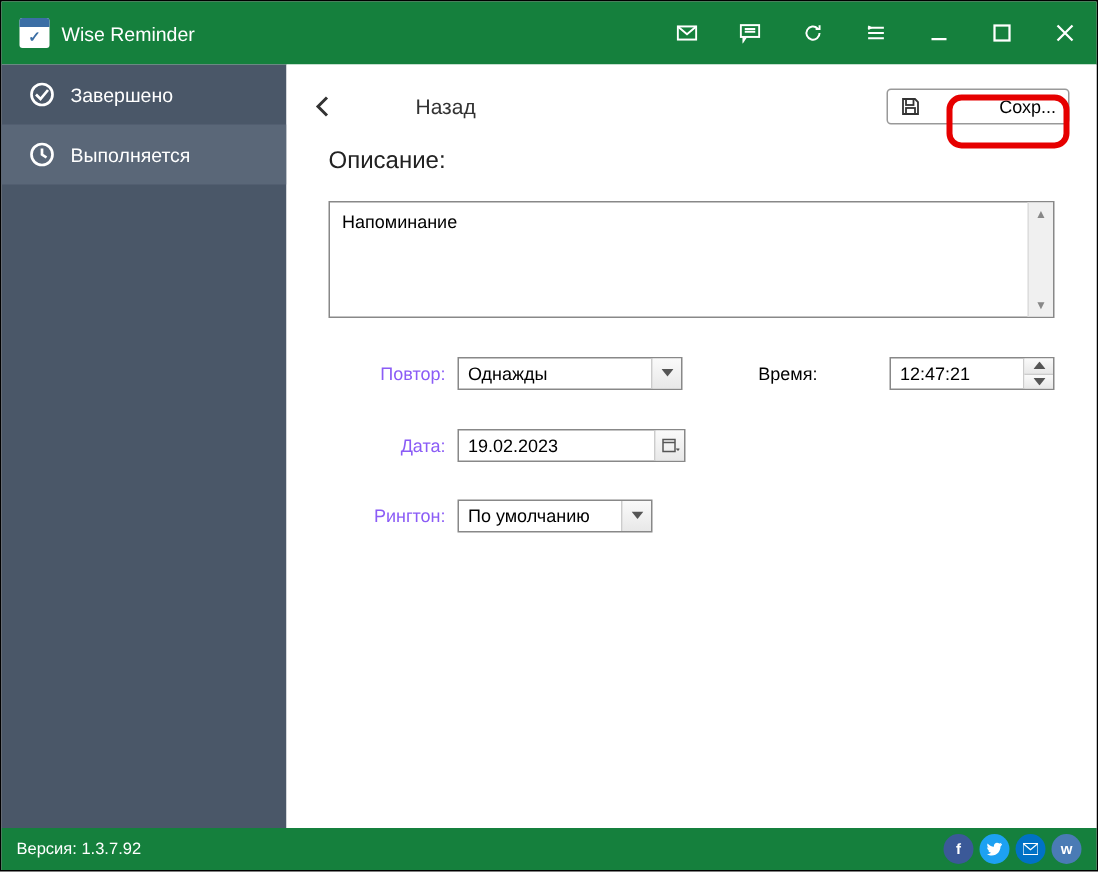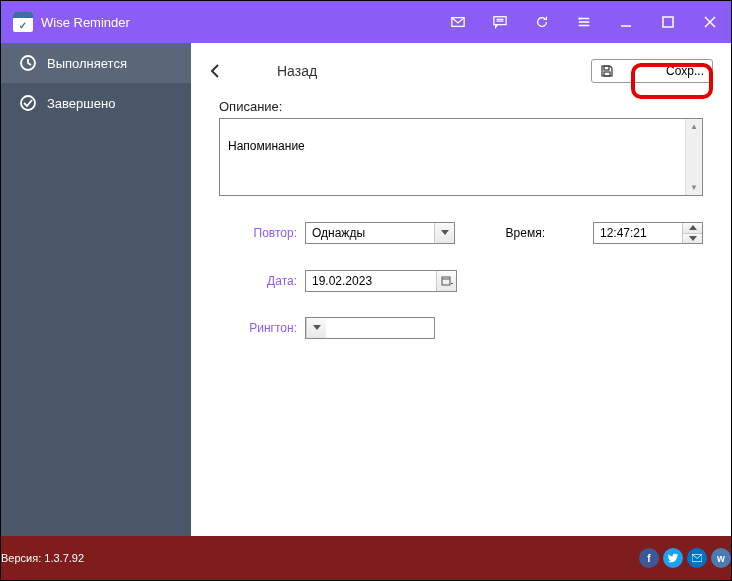--- a/index.html
+++ b/index.html
@@ -1,18 +1,18 @@
 <!DOCTYPE html>
 <html><head>
 <meta charset="utf-8">
 <style>
 * { margin: 0; padding: 0; box-sizing: border-box; font-family: "Segoe UI", Tahoma, sans-serif; }
 body { background: #fff; }
 .window { width: 732px; height: 581px; border: 1px solid #000; display: flex; flex-direction: column; position: relative; }
-.titlebar { height: 42px; background: #8b5cf6; display: flex; align-items: center; color: #fff; }
+.titlebar { height: 42px; background: #15803d; display: flex; align-items: center; color: #fff; }
 .app-icon { width: 20px; height: 20px; margin-left: 12px; margin-right: 8px; background: #fff; border-radius: 2px; display: flex; align-items: center; justify-content: center; position: relative; }
 .app-icon::before { content: ""; position: absolute; top: 0; left: 0; right: 0; height: 6px; background: #3b6ea5; border-radius: 2px 2px 0 0; }
 .app-icon::after { content: "✓"; color: #3b6ea5; font-size: 10px; font-weight: bold; position: relative; top: 3px; }
 .app-title { font-size: 13px; }
 .titlebar-spacer { flex: 1; }
 .titlebar-btn { width: 42px; height: 42px; display: flex; align-items: center; justify-content: center; cursor: pointer; color: #fff; }
 .titlebar-btn svg { width: 14px; height: 14px; stroke: #fff; fill: none; stroke-width: 1.5; }
 .body-area { flex: 1; display: flex; min-height: 0; }
 .sidebar { width: 223px; background: #4a5768; color: #fff; display: flex; flex-direction: column; }
 .sidebar-item { height: 40px; display: flex; align-items: center; padding-left: 18px; cursor: pointer; font-size: 13px; }
@@ -21,42 +21,42 @@
 .sidebar-icon svg { stroke: #fff; fill: none; stroke-width: 1.8; }
 .main { flex: 1; background: #fff; display: flex; flex-direction: column; padding: 0; }
 .main-header { height: 56px; display: flex; align-items: center; padding: 0 18px; }
 .back-btn { display: flex; align-items: center; cursor: pointer; font-size: 14px; color: #333; gap: 44px; }
 .back-btn svg { width: 12px; height: 14px; stroke: #333; fill: none; stroke-width: 2; margin-right: 12px; }
 .main-header-spacer { flex: 1; }
 .save-btn { display: flex; align-items: center; background: #fff; border: 1px solid #999; padding: 4px 8px; cursor: pointer; font-size: 12px; border-radius: 3px; gap: 48px; }
 .save-btn svg { width: 14px; height: 14px; margin-right: 4px; }
 .save-highlight { position: absolute; border: 4px solid #e60000; border-radius: 10px; top: 62px; right: 18px; width: 82px; height: 36px; pointer-events: none; }
 .form-area { padding: 0 28px; }
-.desc-label { font-size: 13px; color: #222; margin-bottom: 4px; }
-.desc-box { width: 100%; height: 78px; border: 1px solid #888; padding: 20px 8px; font-size: 12px; resize: none; position: relative; }
+.desc-label { font-size: 16px; color: #222; margin-bottom: 17px; }
+.desc-box { width: 100%; height: 78px; border: 1px solid #888; padding: 6px 8px; font-size: 12px; resize: none; position: relative; }
 .desc-scroll { position: absolute; right: 1px; top: 1px; bottom: 1px; width: 17px; background: #f0f0f0; border-left: 1px solid #ddd; display: flex; flex-direction: column; justify-content: space-between; align-items: center; }
 .desc-scroll-btn { width: 15px; height: 15px; display: flex; align-items: center; justify-content: center; font-size: 8px; color: #888; }
 .desc-wrap { position: relative; width: 100%; }
 .row { display: flex; align-items: center; margin-top: 26px; }
 .field-label { font-size: 12px; text-align: right; width: 78px; margin-right: 8px; color: #8b5cf6; }
 .combo { display: flex; border: 1px solid #888; height: 22px; background: #fff; }
 .combo-text { padding: 0 6px; font-size: 12px; display: flex; align-items: center; flex: 1; }
 .combo-btn { width: 20px; border-left: 1px solid #ccc; display: flex; align-items: center; justify-content: center; background: linear-gradient(#fafafa,#e8e8e8); cursor: pointer; }
 .combo-btn svg { width: 8px; height: 6px; }
 .repeat-combo { width: 150px; }
 .time-label { width: 60px; text-align: right; margin-left: 30px; margin-right: 8px; font-size: 12px; }
 .time-input { width: 110px; margin-left: 40px; }
 .spinner-btns { width: 20px; border-left: 1px solid #ccc; display: flex; flex-direction: column; }
 .spinner-btn { flex: 1; display: flex; align-items: center; justify-content: center; background: linear-gradient(#fafafa,#e8e8e8); cursor: pointer; }
 .spinner-btn:first-child { border-bottom: 1px solid #ccc; }
 .spinner-btn svg { width: 8px; height: 5px; }
 .date-combo { width: 152px; }
 .date-btn svg { width: 12px; height: 12px; }
 .ringtone-combo { width: 130px; }
-.footer { height: 44px; background: #7f1d1d; display: flex; align-items: center; color: #fff; font-size: 11px; padding: 0 0; }
+.footer { height: 28px; background: #15803d; display: flex; align-items: center; color: #fff; font-size: 11px; padding: 0 10px; }
 .footer-spacer { flex: 1; }
 .social { width: 20px; height: 20px; border-radius: 50%; margin-left: 4px; display: flex; align-items: center; justify-content: center; font-size: 10px; font-weight: bold; cursor: pointer; color: #fff; }
 .fb { background: #3b5998; }
 .tw { background: #1da1f2; }
 .ml { background: #0072c6; }
 .w { background: #4a7bb5; }
 </style>
 </head>
 <body>
 
@@ -103,37 +103,37 @@
       </div>
     <div class="titlebar-btn">
         <svg viewBox="0 0 14 14">
           <path d="M2 2l10 10M12 2L2 12"></path>
         </svg>
       </div>
   </div>
 
   <div class="body-area">
     <div class="sidebar">
+      <div class="sidebar-item">
+        <span class="sidebar-icon">
+            <svg viewBox="0 0 18 18">
+              <circle cx="9" cy="9" r="7"></circle>
+              <path d="M5 9l3 3 5-6"></path>
+            </svg>
+          </span>
+        <span>Завершено</span>
+      </div>
       <div class="sidebar-item active">
         <span class="sidebar-icon">
             <svg viewBox="0 0 18 18">
               <circle cx="9" cy="9" r="7"></circle>
               <path d="M9 5v4l3 2"></path>
             </svg>
           </span>
         <span>Выполняется</span>
-      </div>
-      <div class="sidebar-item">
-        <span class="sidebar-icon">
-            <svg viewBox="0 0 18 18">
-              <circle cx="9" cy="9" r="7"></circle>
-              <path d="M5 9l3 3 5-6"></path>
-            </svg>
-          </span>
-        <span>Завершено</span>
       </div>
     </div>
 
     <div class="main">
       <div class="main-header">
         <div class="back-btn">
           <svg viewBox="0 0 10 14">
               <path d="M8 1L2 7l6 6"></path>
             </svg>
           <span>Назад</span>
@@ -199,20 +199,21 @@
                   <path d="M1 4h8" stroke="#555"></path>
                   <path d="M10 8l1 1 1-1" fill="none" stroke="#555"></path>
                 </svg>
               </div>
           </div>
         </div>
 
         <div class="row" style="margin-top:25px">
           <div class="field-label">Рингтон:</div>
           <div class="combo ringtone-combo">
+            <div class="combo-text">По умолчанию</div>
             <div class="combo-btn">
                 <svg viewBox="0 0 8 6">
                   <path d="M0 0l4 5 4-5z" fill="#555"></path>
                 </svg>
               </div>
           </div>
         </div>
 
       </div>
     </div>

